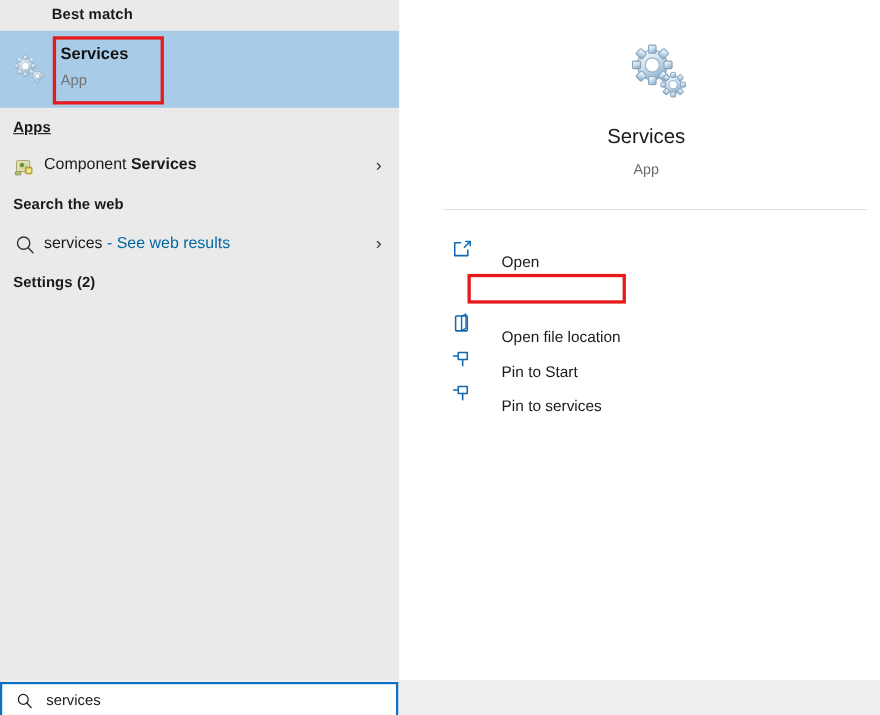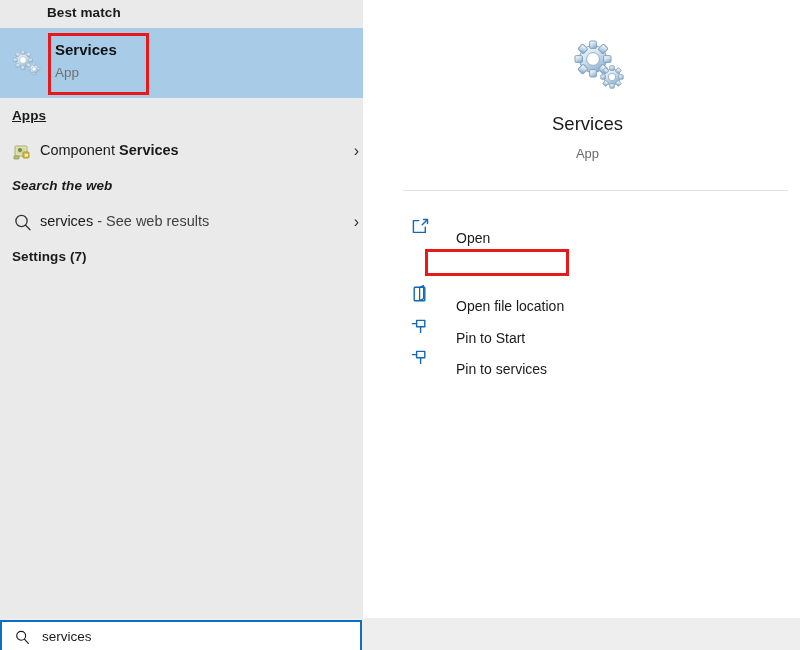--- a/index.html
+++ b/index.html
@@ -35,21 +35,21 @@
   .group-header {
     position: absolute;
     left: 12px;
     font-size: 13.5px;
     font-weight: bold;
     color: #1a1a1a;
     letter-spacing: 0.1px;
   }
   #hdr-best  { top: 5px; margin-left: 35px; }
   #hdr-apps  { top: 108px; text-decoration: underline; }
-  #hdr-web   { top: 178px; font-style: italic; }
+  #hdr-web   { top: 178px; }
   #hdr-set   { top: 249px; }
 
   .best-row {
     position: absolute;
     left: 0;
     top: 28px;
     width: 363px;
     height: 70px;
     background: #a8cce8;
   }
@@ -87,21 +87,20 @@
     border: 3.5px solid #e8191b;
     box-sizing: border-box;
     pointer-events: none;
   }
 
   .result-row {
     position: absolute;
     left: 0;
     width: 363px;
     height: 40px;
-    padding-left: 12px;
   }
   #row-component { top: 131px; }
   #row-web       { top: 202px; }
 
   .row-icon {
     position: absolute;
     left: 12px;
     top: 10px;
     width: 22px;
     height: 22px;
@@ -109,21 +108,21 @@
   .row-label {
     position: absolute;
     left: 40px;
     top: 8px;
     font-size: 14.5px;
     color: #1a1a1a;
     line-height: 22px;
     white-space: nowrap;
   }
   .row-label .bold { font-weight: bold; }
-  .row-label .dim  { color: #404040; }
+  .row-label .dim  { color: #0369a1; }
   .row-chevron {
     position: absolute;
     right: 16px;
     top: 9px;
     font-size: 16px;
     color: #333333;
     line-height: 22px;
   }
 
   
@@ -313,21 +312,21 @@
       <span class="row-icon">
         <svg width="22" height="22" viewBox="0 0 22 22">
           <circle cx="9.5" cy="9" r="5.6" fill="none" stroke="#333333" stroke-width="1.3"></circle>
           <line x1="13.6" y1="13.2" x2="18" y2="17.8" stroke="#333333" stroke-width="1.3" stroke-linecap="round"></line>
         </svg>
       </span>
       <span class="row-label"><span>services</span><span class="dim"> - See web results</span></span>
       <span class="row-chevron">›</span>
     </div>
 
-    <div class="group-header" id="hdr-set">Settings (7)</div>
+    <div class="group-header" id="hdr-set">Settings (2)</div>
   </div>
 
   <div class="right-panel">
 
     <span class="app-hero-icon">
       <svg width="56" height="56" viewBox="0 0 56 56">
         <defs>
           <linearGradient id="gearGradB" x1="0" y1="0" x2="0.55" y2="1">
             <stop offset="0%" stop-color="#f7fbfe"></stop>
             <stop offset="45%" stop-color="#d6e6f3"></stop>

